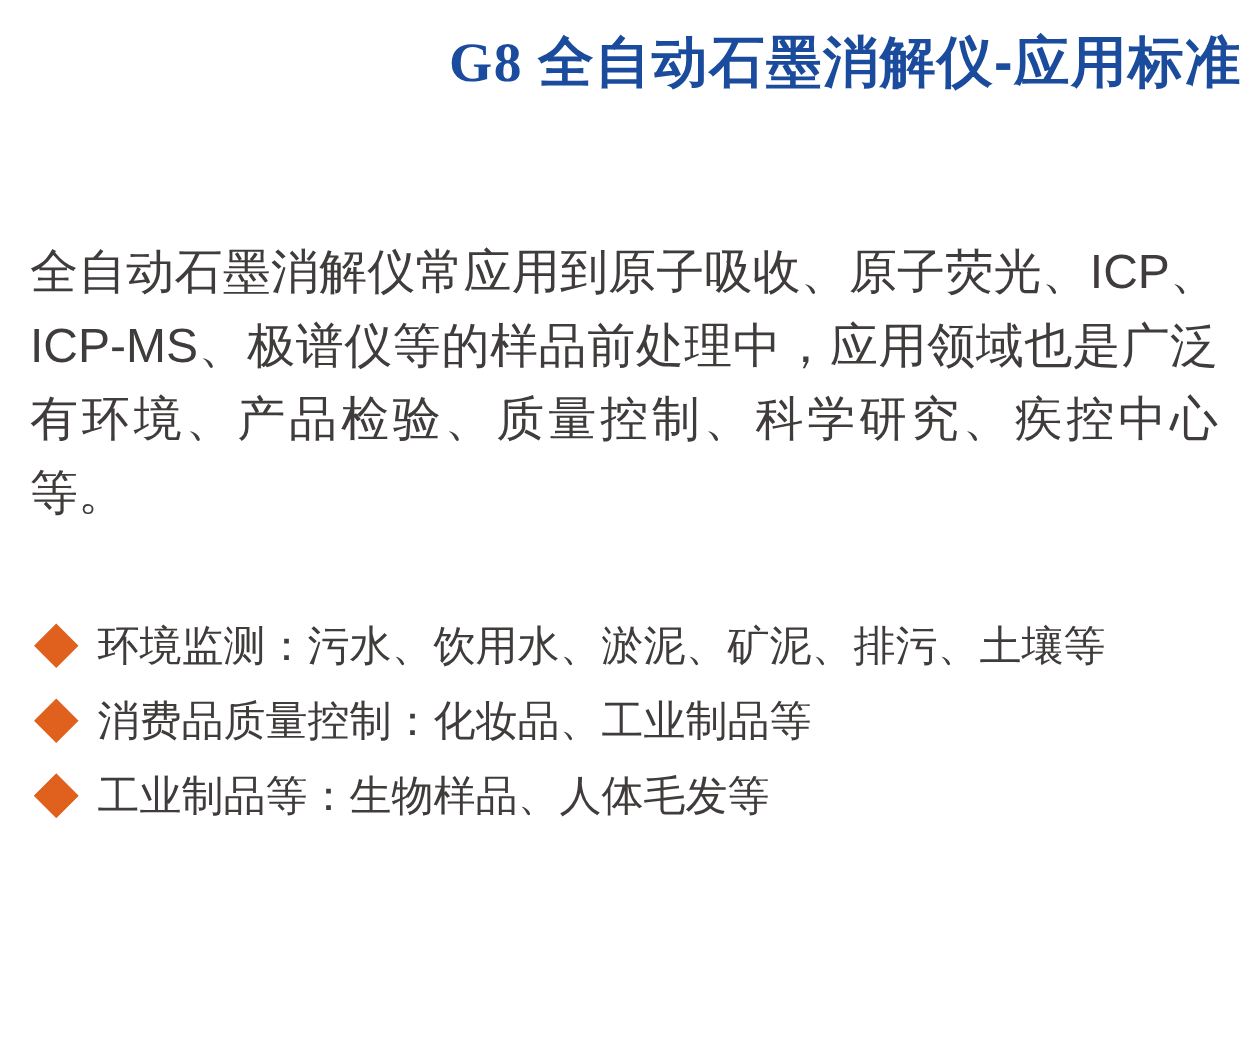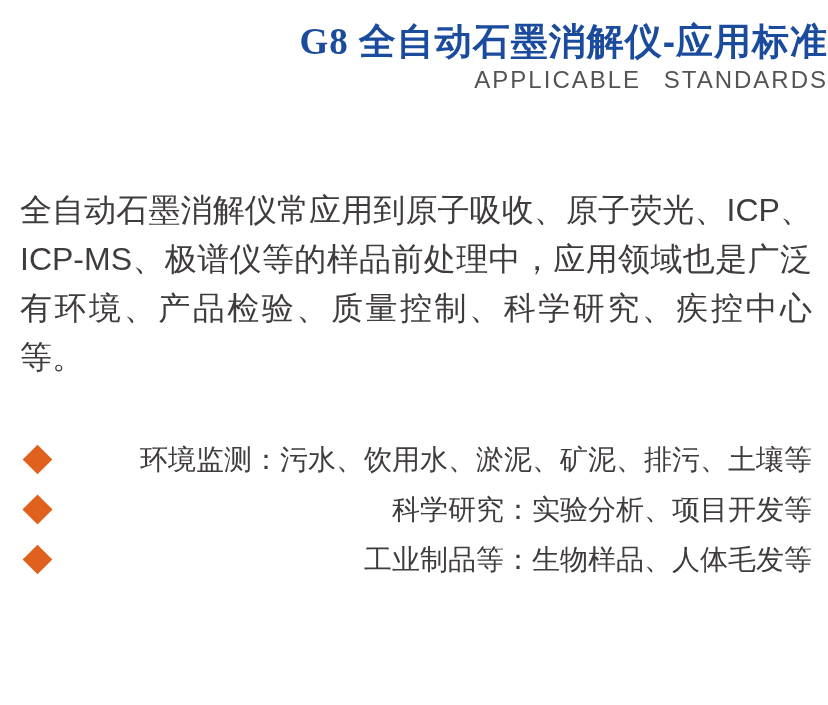--- a/index.html
+++ b/index.html
@@ -46,21 +46,20 @@
     margin: 92px 16px 0 20px;
     font-size: 32px;
     line-height: 49px;
     color: #3f3c3b;
     text-align: justify;
   }
   .apps {
     list-style: none;
     margin: 53px 0 0 0;
     padding: 0;
-    text-align: right;
   }
   .app-item {
     position: relative;
     padding-left: 65px;
     padding-right: 16px;
     font-size: 28px;
     line-height: 50px;
     color: #3f3c3b;
   }
   .diamond {
@@ -73,36 +72,35 @@
     transform: rotate(45deg);
   }
 </style>
 </head>
 <body>
 
 <div class="page">
 
   <header>
     <h1 class="title"><span class="title-model">G8</span><span>全自动石墨消解仪-应用标准</span></h1>
-    <div class="subtitle">APPLICABLE STANDARDS</div>
   </header>
 
   <p class="intro">全自动石墨消解仪常应用到原子吸收、原子荧光、ICP、ICP-MS、极谱仪等的样品前处理中，应用领域也是广泛有环境、产品检验、质量控制、科学研究、疾控中心等。</p>
 
   <ul class="apps">
     <li class="app-item">
       <span class="diamond"></span>
       <span>环境监测：污水、饮用水、淤泥、矿泥、排污、土壤等</span>
     </li>
     <li class="app-item">
       <span class="diamond"></span>
+      <span>消费品质量控制：化妆品、工业制品等</span>
     </li>
     <li class="app-item">
       <span class="diamond"></span>
-      <span>科学研究：实验分析、项目开发等</span>
     </li>
     <li class="app-item">
       <span class="diamond"></span>
       <span>工业制品等：生物样品、人体毛发等</span>
     </li>
   </ul>
 
 </div>
 
 </body></html>

